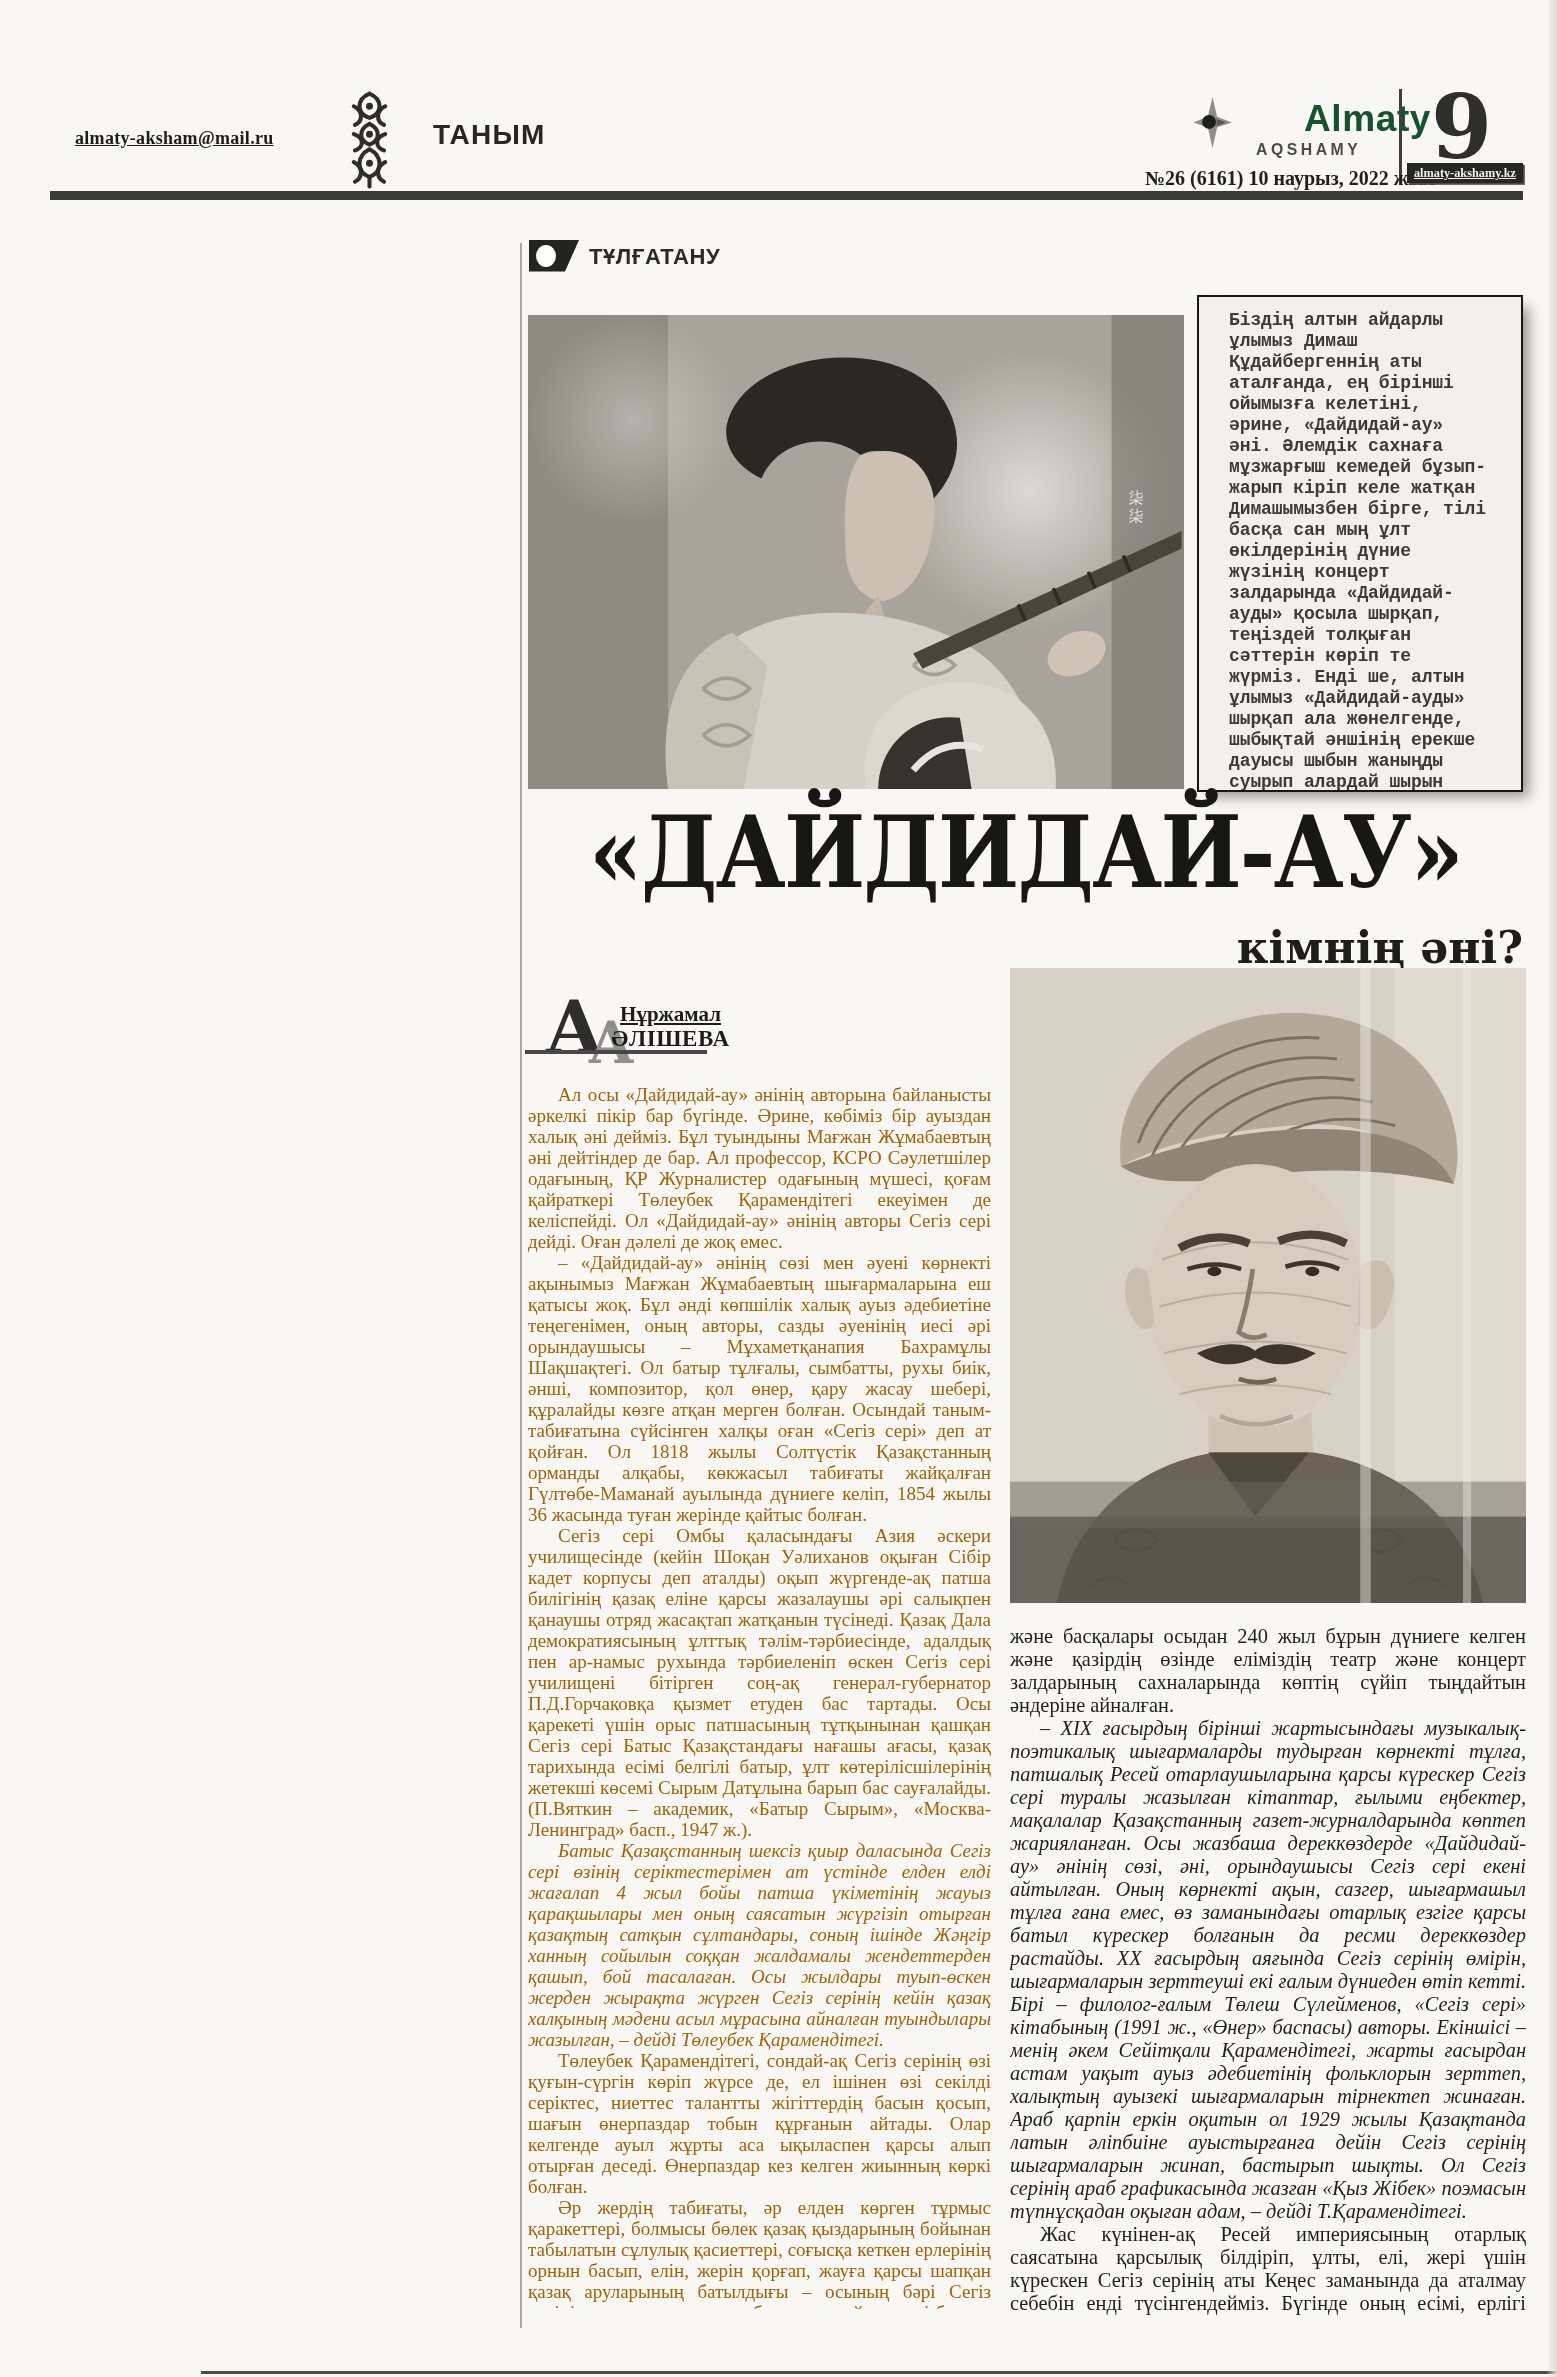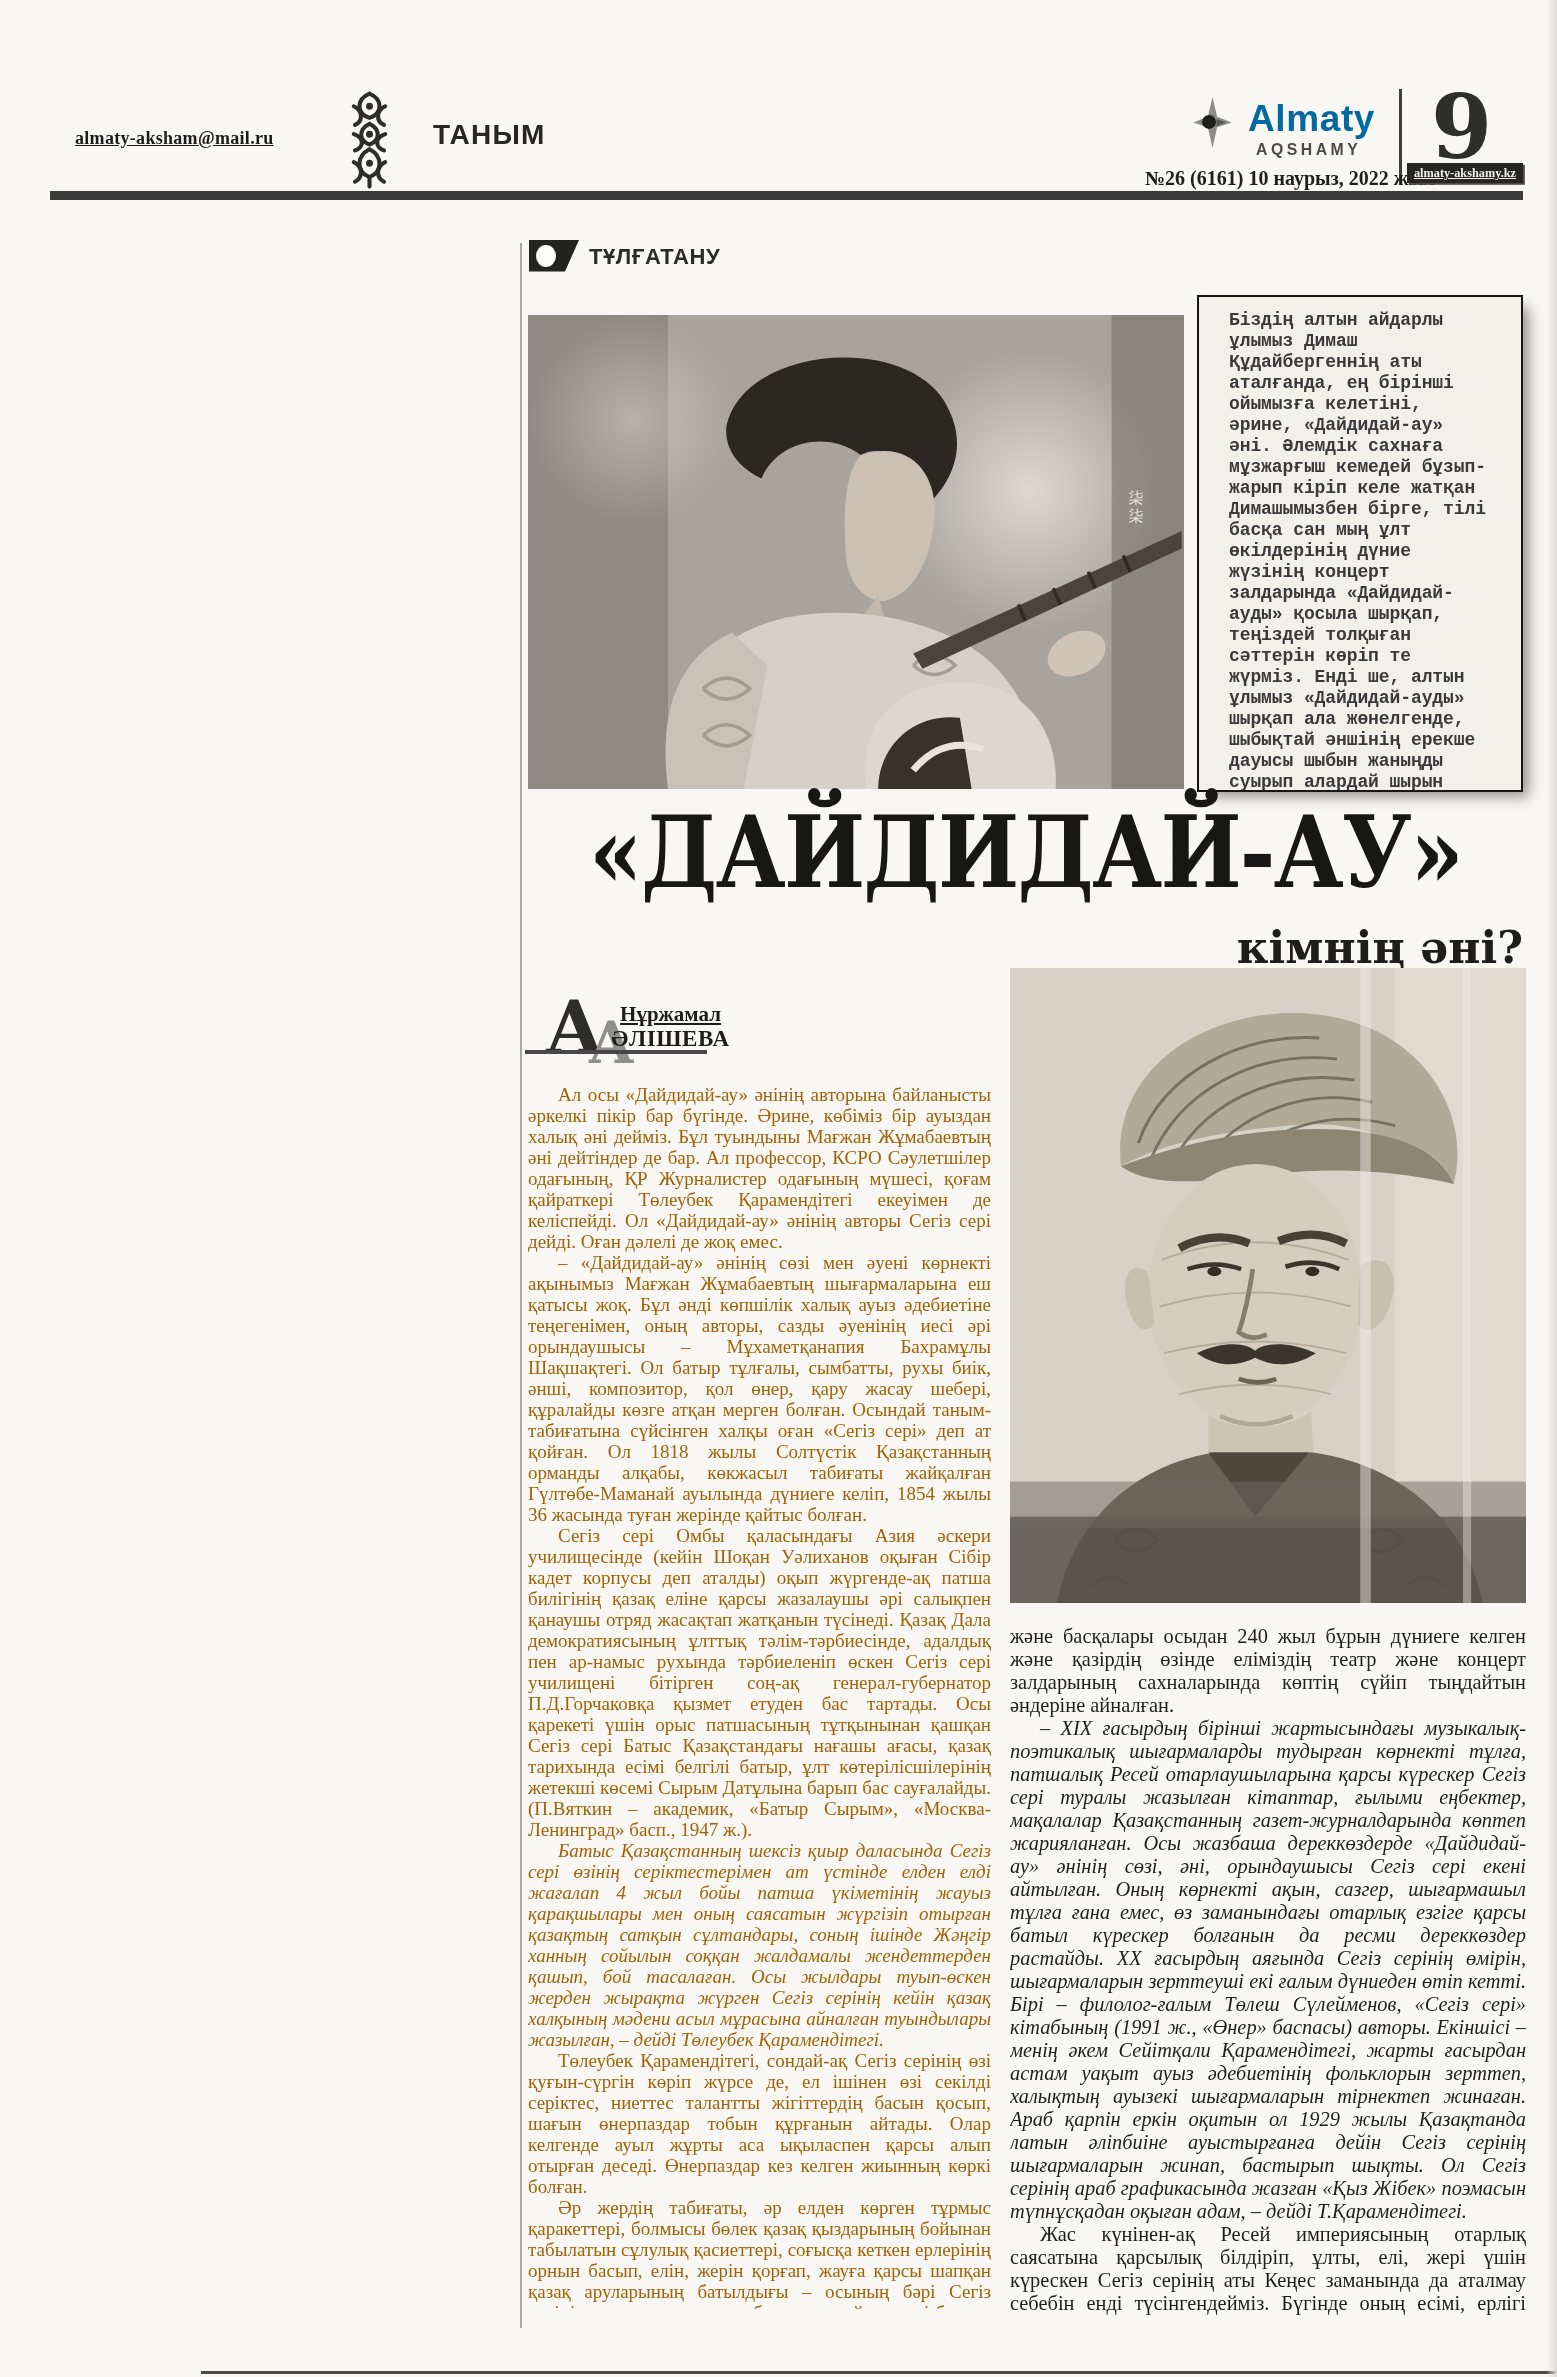--- a/index.html
+++ b/index.html
@@ -9,21 +9,21 @@
     font-family:"Liberation Serif", serif;
     color:#1d1d1b;
     overflow:hidden;
   }
   .abs{position:absolute;}
   
   .hdr-email{left:75px;top:128px;font-weight:bold;font-size:18px;color:#1b1b1b;letter-spacing:0.3px;font-family:"Liberation Serif",serif;text-decoration:underline;}
   .hdr-ornament{left:348px;top:91px;width:43px;height:98px;}
   .hdr-section{left:433px;top:119px;font-family:"Liberation Sans",sans-serif;font-weight:bold;font-size:28px;color:#262624;letter-spacing:1.2px;}
   .logo-star{left:1193px;top:97px;width:39px;height:51px;}
-  .logo-title{left:1248px;top:98px;font-family:"Liberation Sans",sans-serif;font-weight:bold;font-size:37px;color:#0369a1;letter-spacing:0.6px;}
+  .logo-title{left:1304px;top:98px;font-family:"Liberation Sans",sans-serif;font-weight:bold;font-size:37px;color:#14532d;letter-spacing:0.6px;}
   .logo-sub{left:1256px;top:141px;font-family:"Liberation Sans",sans-serif;font-weight:bold;font-size:15.8px;color:#4a4a48;letter-spacing:3.5px;}
   .hdr-divider{left:1399px;top:89px;width:2.9px;height:96px;background:#3d3d3b;}
   .hdr-pagenum{left:1431px;top:83px;font-family:"DejaVu Serif",serif;font-weight:bold;font-size:88px;line-height:1;color:#2e2e2c;}
   .hdr-issue{left:1145px;top:167px;font-weight:bold;font-size:20px;color:#1f1f1d;font-family:"Liberation Serif",serif;}
   .hdr-site{left:1407px;top:163px;width:116px;height:20px;background:#262624;color:#f2f2ee;
     font-family:"Liberation Serif",serif;font-weight:bold;font-size:12.3px;line-height:20px;text-align:center;
     text-decoration:underline;box-shadow:1.8px 1.8px 0 #4a4a46;}
   .hdr-bar{left:50px;top:191px;width:1473px;height:8.8px;background:#3a3a38;}
   
   .left-rule{left:520px;top:243px;width:1.8px;height:2085px;background:#aba8a1;}

